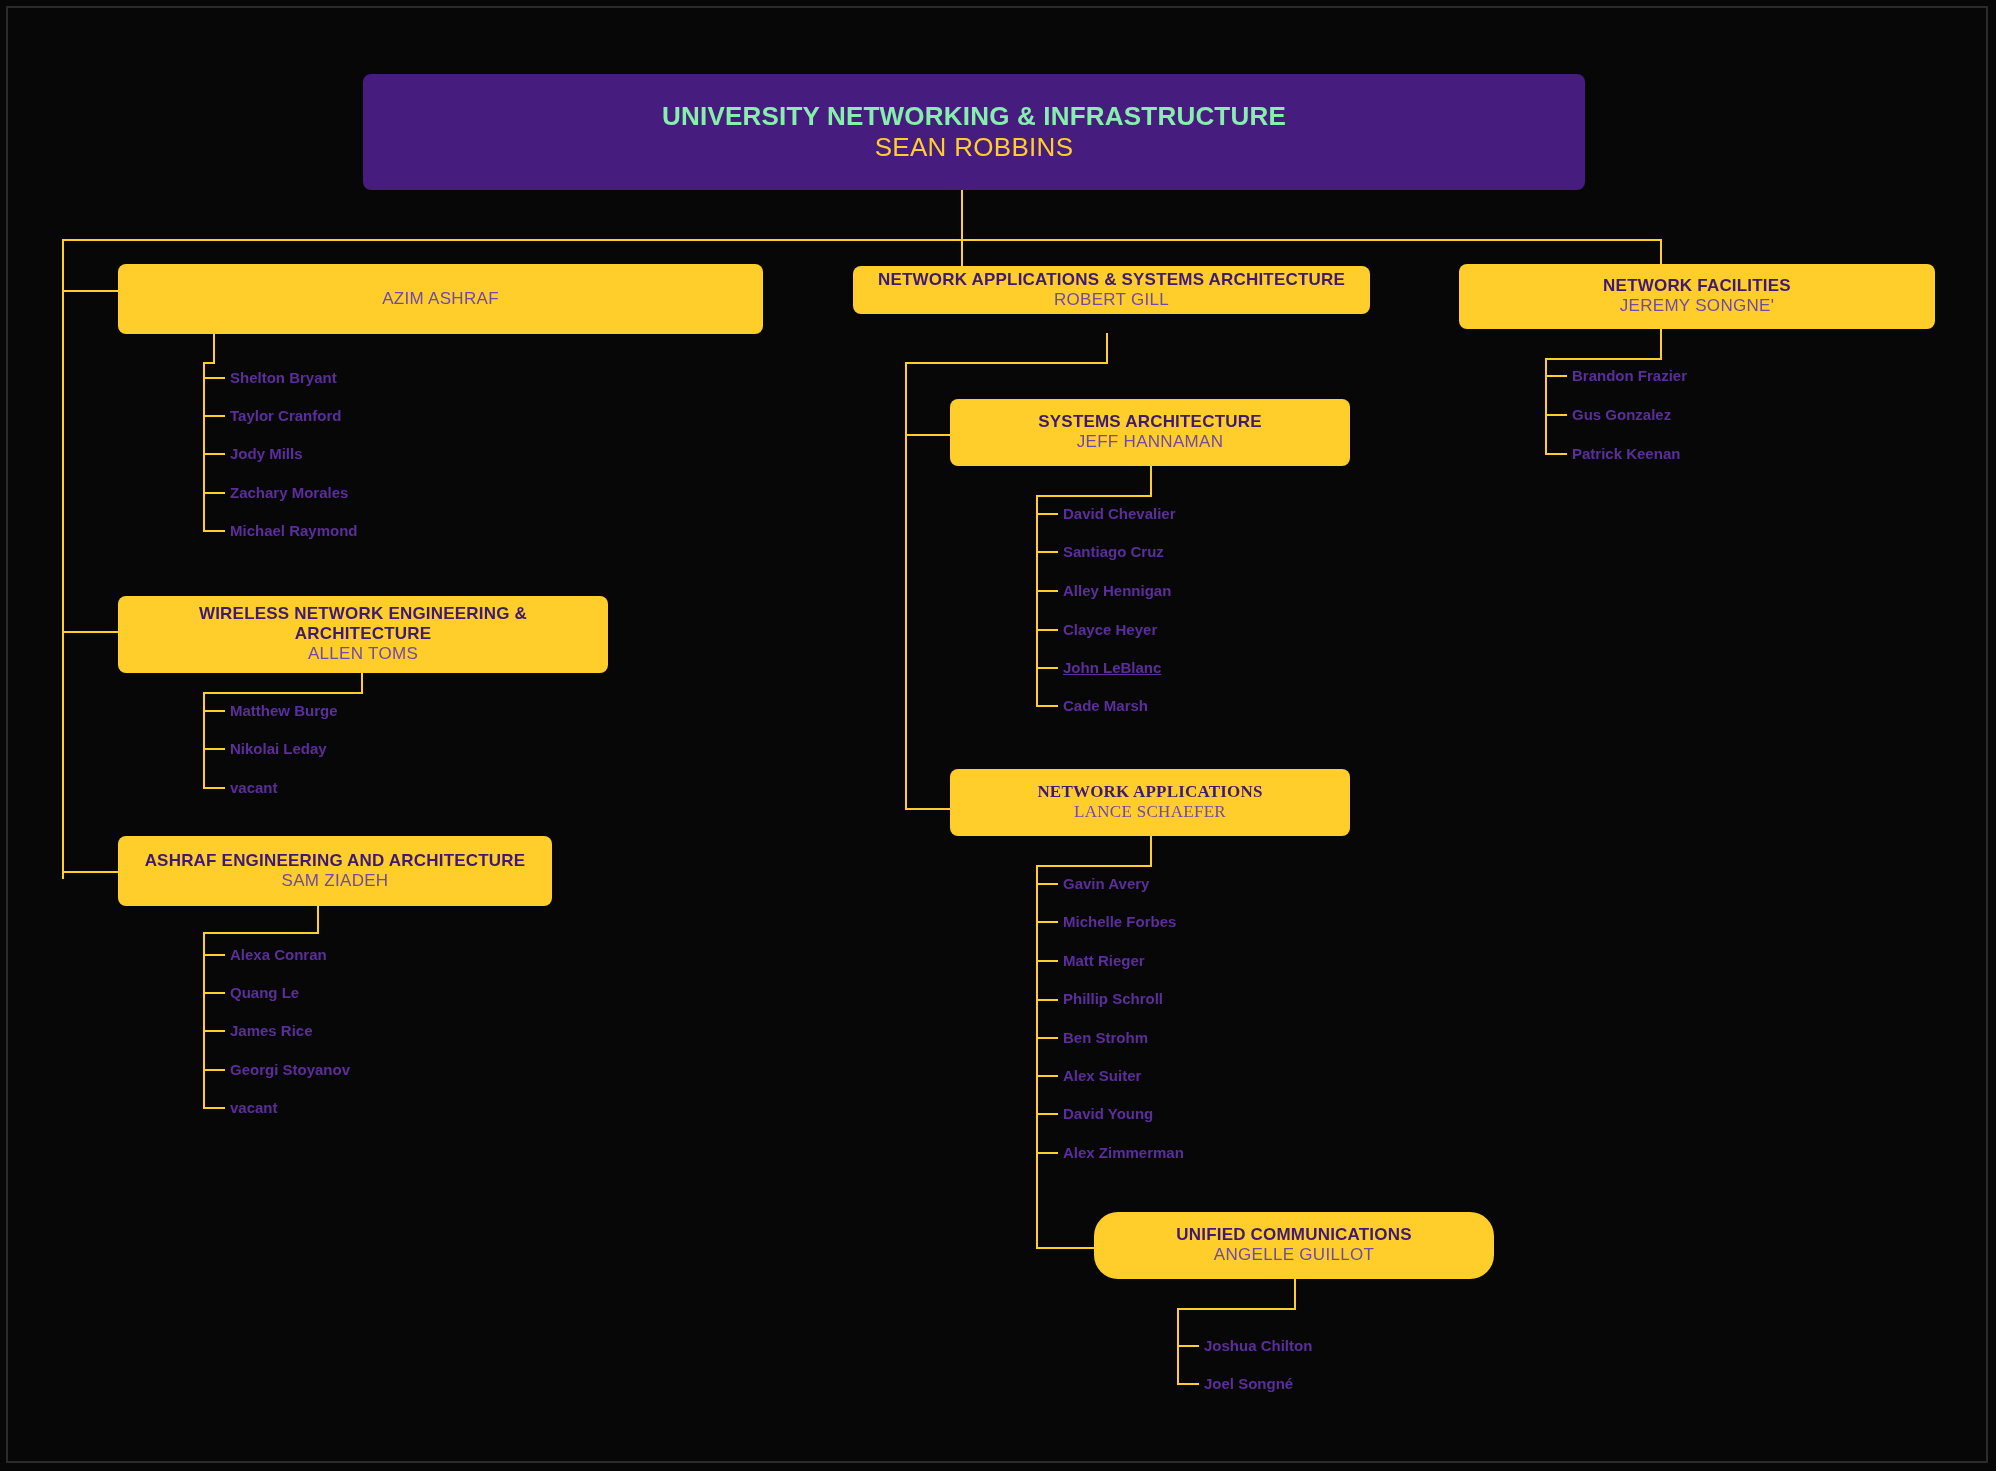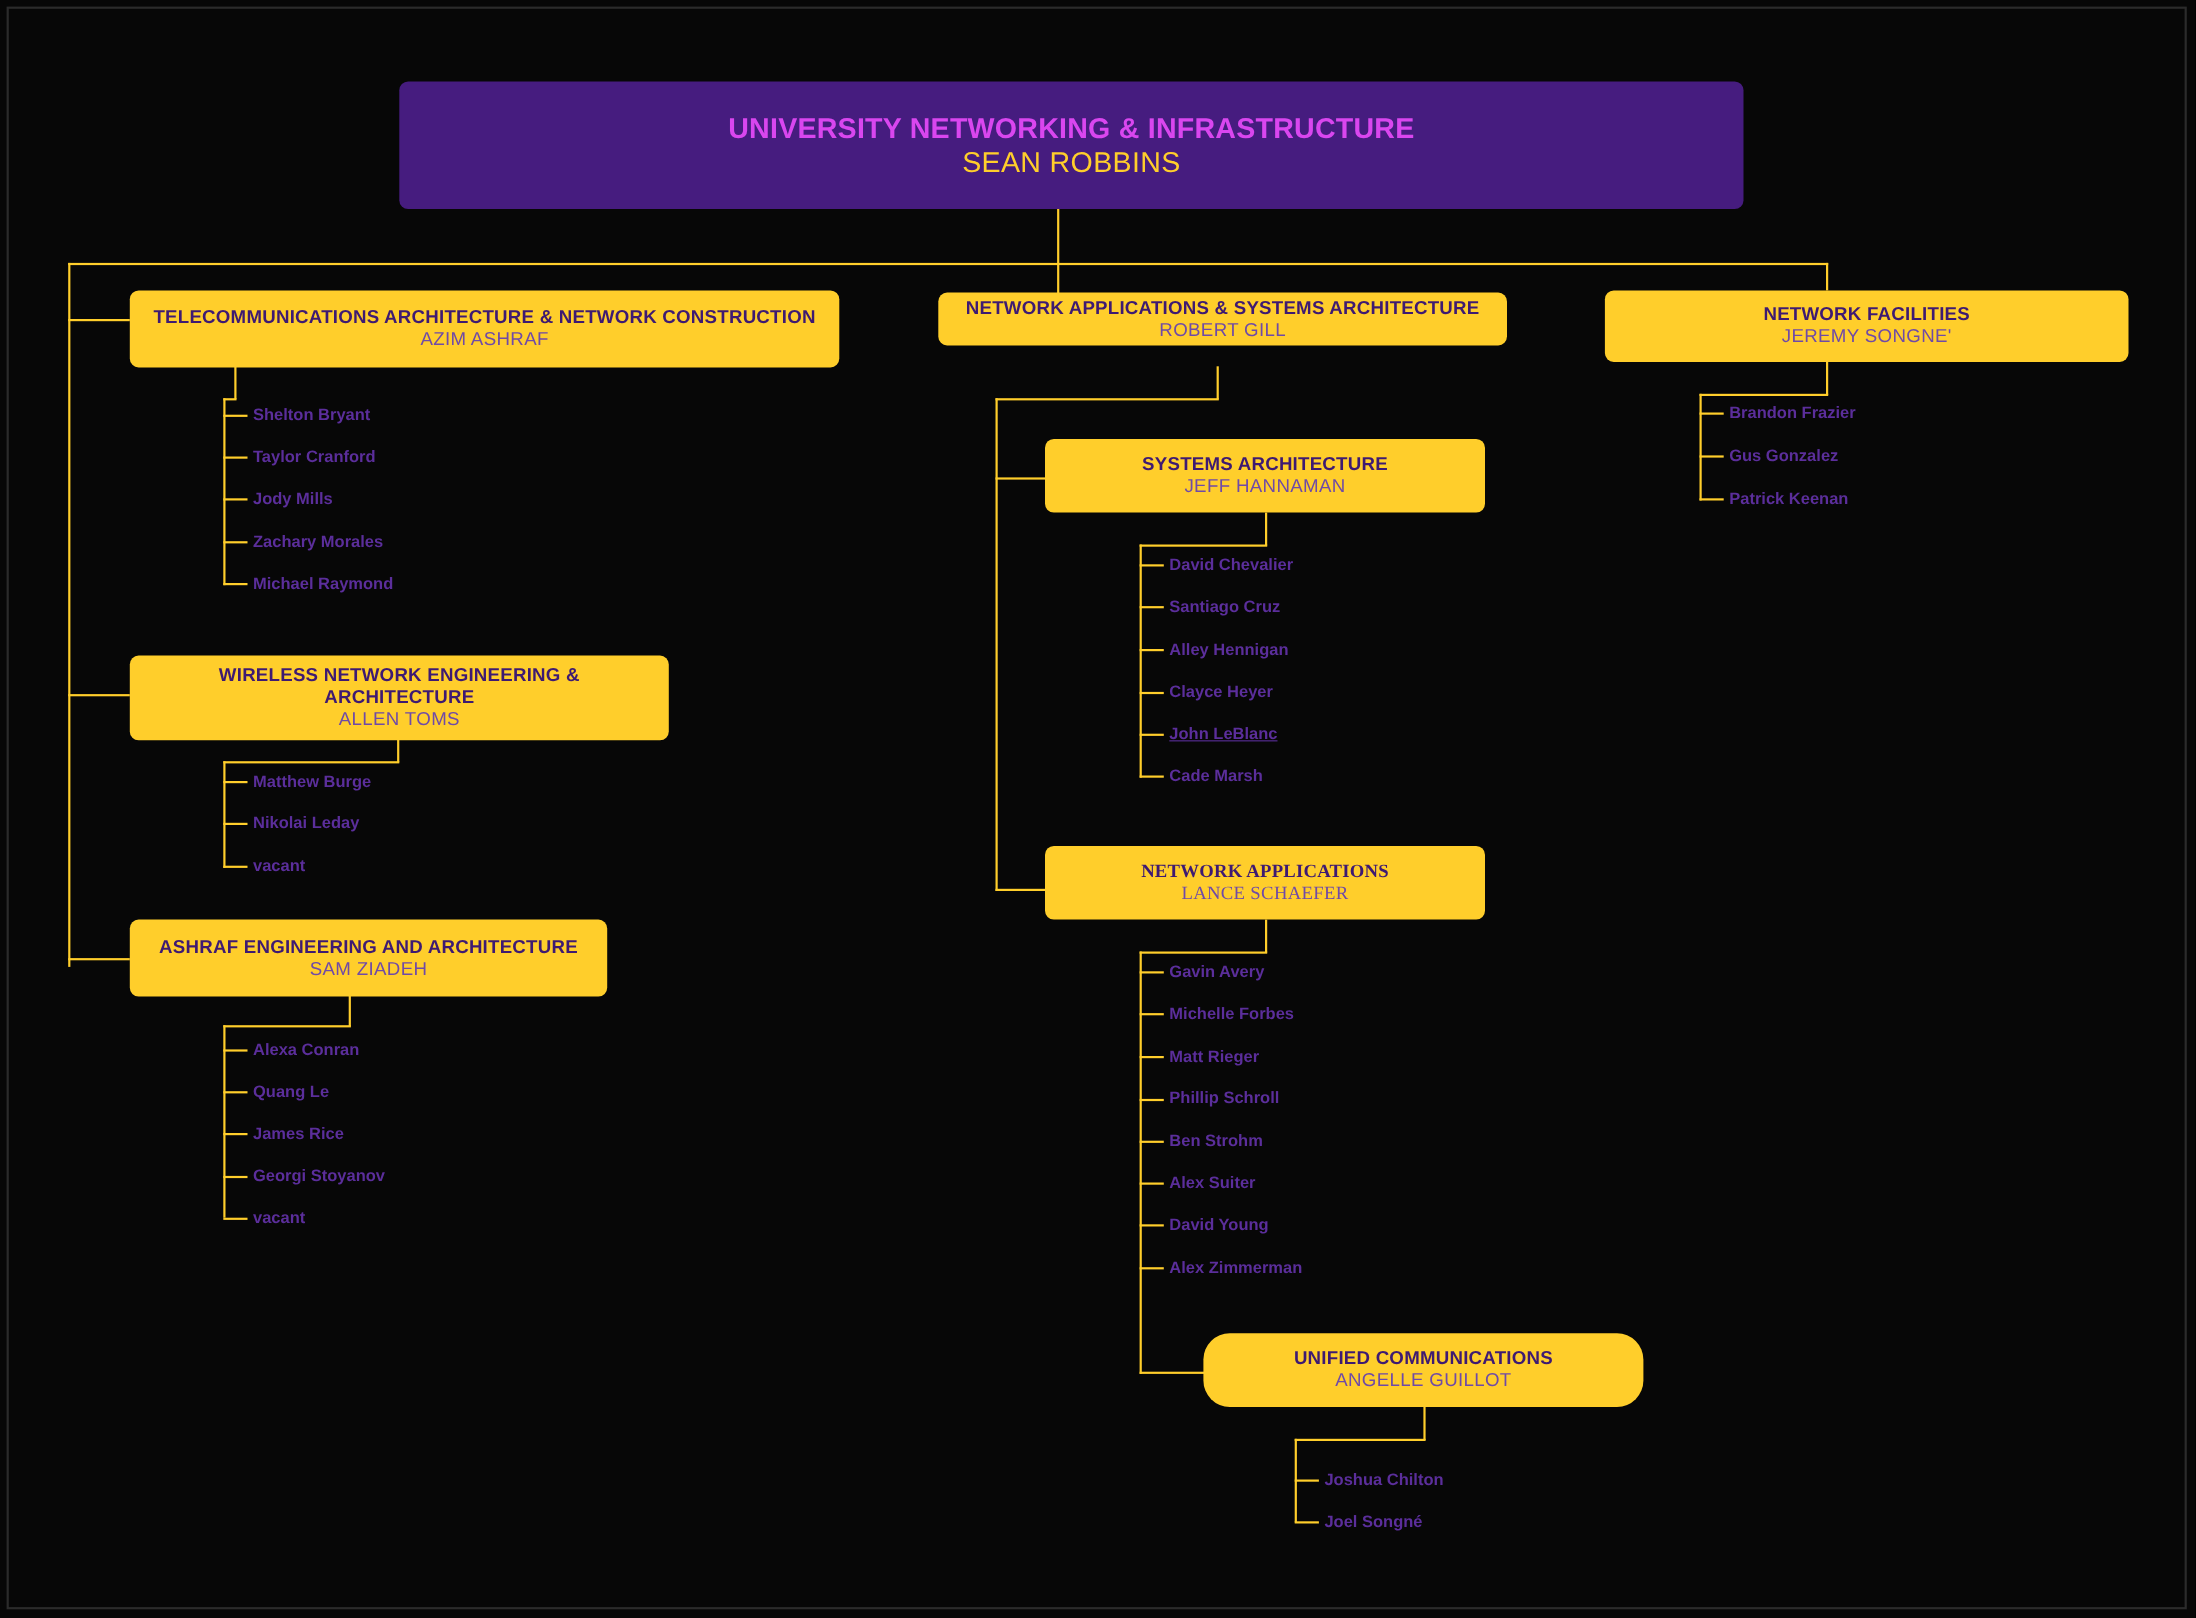--- a/index.html
+++ b/index.html
@@ -47,21 +47,21 @@
   }
   .node .person{
     line-height:1.2;
     letter-spacing:.3px;
   }
 
   .node.root{
     background:#461C7F;
   }
   .node.root .title{
-    color:#d946ef;
+    color:#86efac;
     font-size:26px;
   }
   .node.root .person{
     color:#FFCE2B;
     font-size:26px;
   }
 
   .node.dept{
     background:#FFCE2B;
   }
@@ -175,21 +175,20 @@
   <div class="line hline" style="left:1545px; top:375px; width:22px;"></div>
   <div class="line hline" style="left:1545px; top:414px; width:22px;"></div>
   <div class="line hline" style="left:1545px; top:453px; width:22px;"></div>
 
   <div class="node root" style="left:363px; top:74px; width:1222px; height:116px;">
     <div class="title">UNIVERSITY NETWORKING &amp; INFRASTRUCTURE</div>
     <div class="person">SEAN ROBBINS</div>
   </div>
 
   <div class="node dept" style="left:118px; top:264px; width:645px; height:70px;">
-    <div class="title">TELECOMMUNICATIONS ARCHITECTURE &amp; NETWORK CONSTRUCTION</div>
     <div class="person">AZIM ASHRAF</div>
   </div>
 
   <div class="node dept" style="left:118px; top:596px; width:490px; height:77px;">
     <div class="title">WIRELESS NETWORK ENGINEERING &amp; ARCHITECTURE</div>
     <div class="person">ALLEN TOMS</div>
   </div>
 
   <div class="node dept" style="left:118px; top:836px; width:434px; height:70px;">
     <div class="title">ASHRAF ENGINEERING AND ARCHITECTURE</div>

